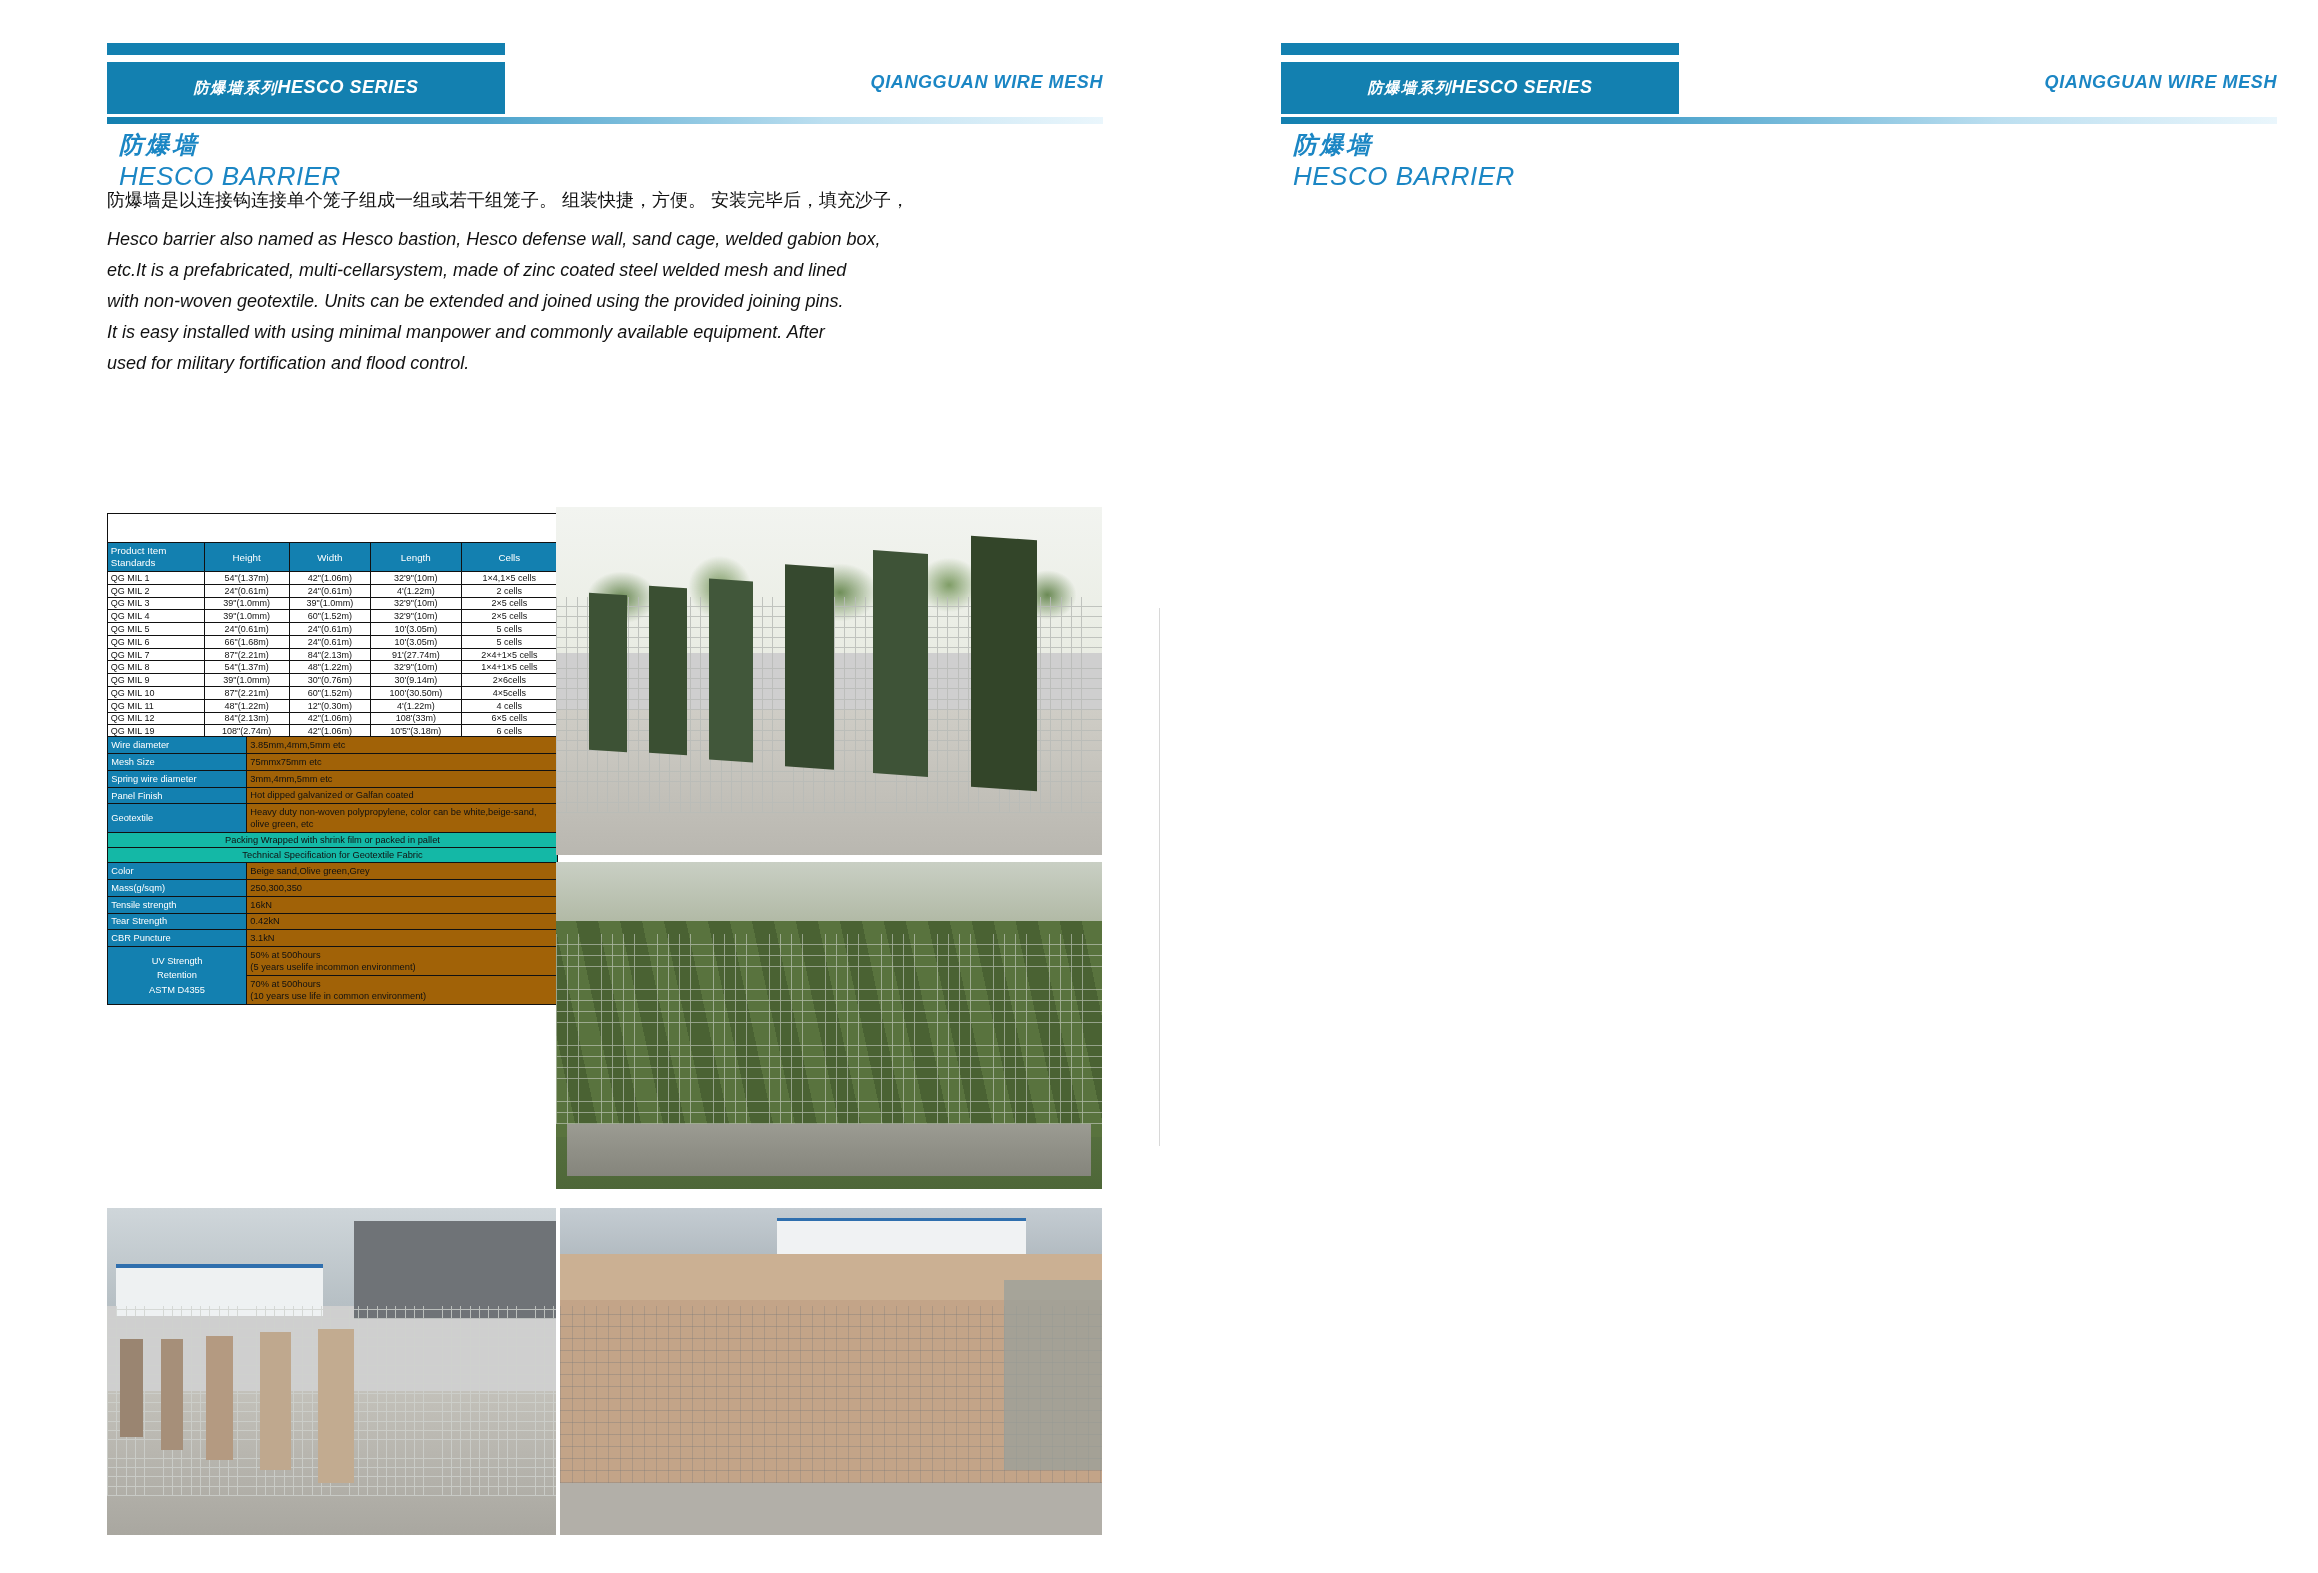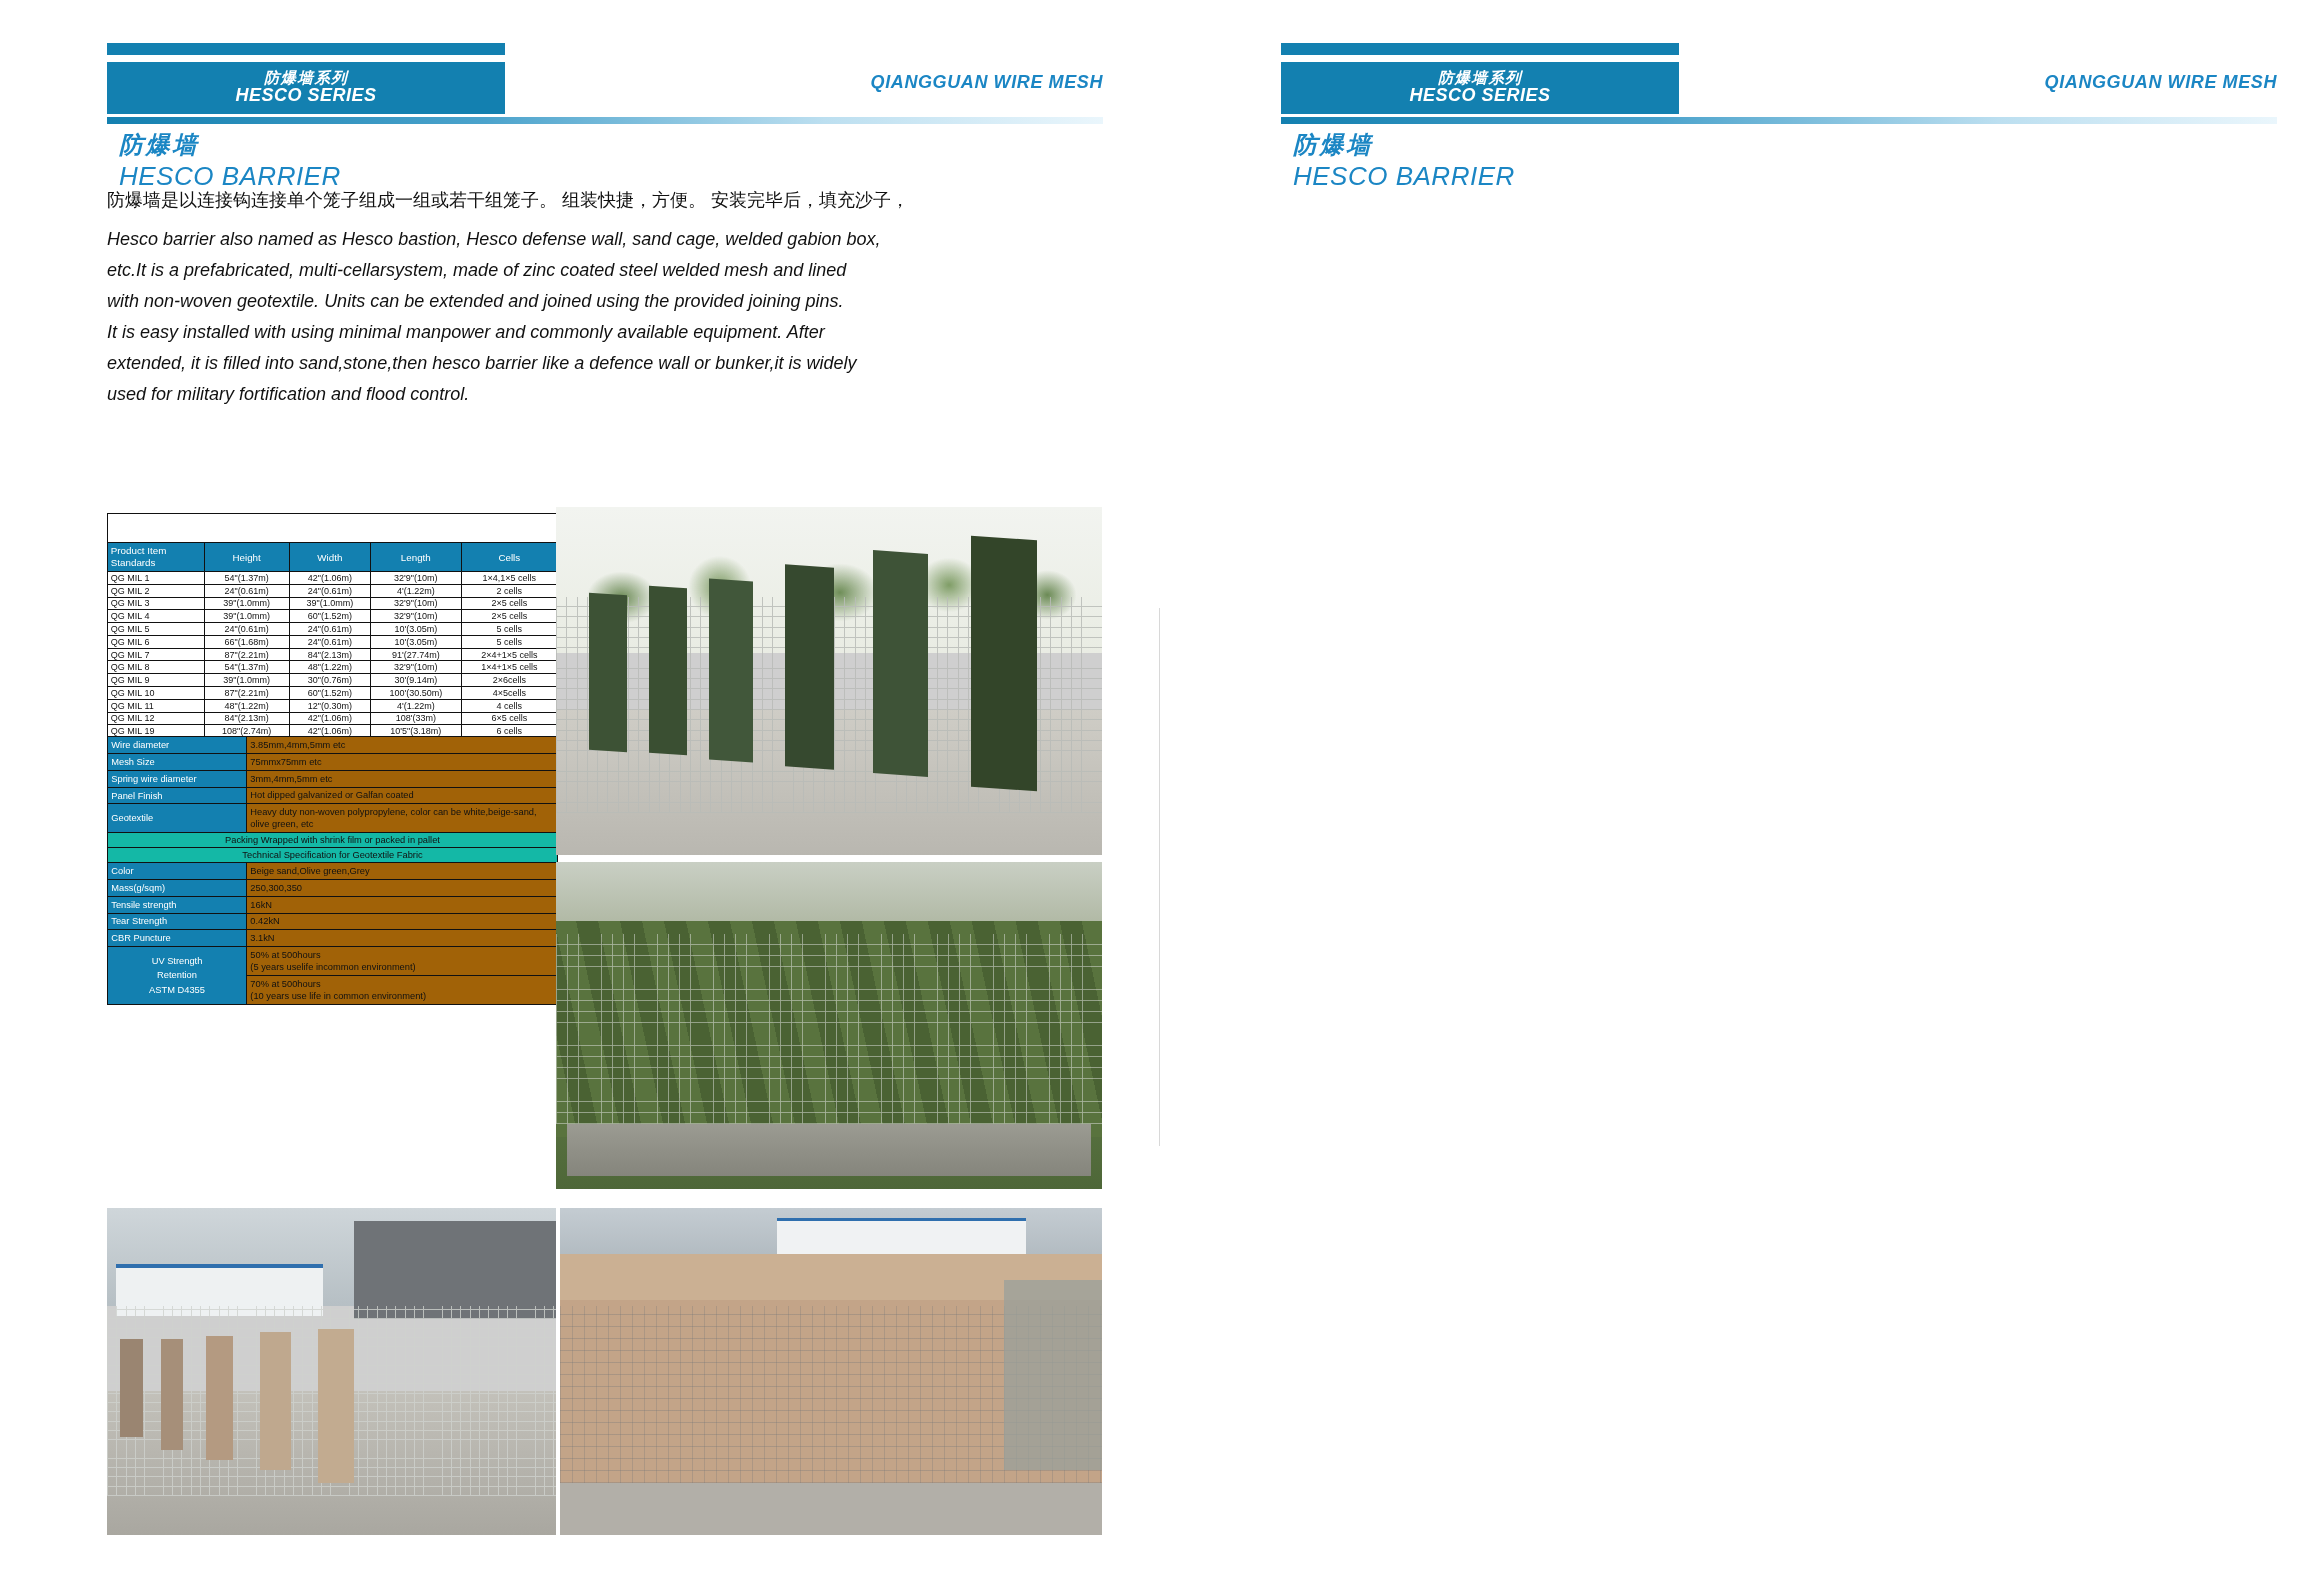--- a/index.html
+++ b/index.html
@@ -14,21 +14,21 @@
   .page-divider {
     position: absolute; left: 1159px; top: 608px;
     width: 0.9px; height: 538px; background: #d8d8d8;
   }
 
   
   .hdr { position: absolute; left: 107px; top: 43px; width: 996px; height: 89px; }
   .hdr-topbar { position: absolute; left: 0; top: 0; width: 398px; height: 12px; background: #1380B0; }
   .hdr-box {
     position: absolute; left: 0; top: 18.7px; width: 398px; height: 52px;
-    background: #1380B0; display: flex; flex-direction: column;
+    background: #1380B0; display: flex; flex-direction: row;
     align-items: center; justify-content: center;
   }
   .hdr-cn {
     color: #ffffff; font-size: 15.4px; font-weight: bold; font-style: italic;
     letter-spacing: 1.4px; line-height: 1.12;
   }
   .hdr-en {
     color: #ffffff; font-size: 18px; font-weight: bold; font-style: italic;
     letter-spacing: 0.5px; line-height: 1.1;
   }
@@ -103,21 +103,20 @@
       <span class="title-cn">防爆墙</span>
       <span class="title-en">HESCO BARRIER</span>
     </div>
 
     <div class="body-text">
       <div class="para-cn">防爆墙是以连接钩连接单个笼子组成一组或若干组笼子。 组装快捷，方便。 安装完毕后，填充沙子，</div>
       <div class="para-en">Hesco barrier also named as Hesco bastion, Hesco defense wall, sand cage, welded gabion box,</div>
       <div class="para-en">etc.It is a prefabricated, multi-cellarsystem, made of zinc coated steel welded mesh and lined</div>
       <div class="para-en">with non-woven geotextile. Units can be extended and joined using the provided joining pins.</div>
       <div class="para-en">It is easy installed with using minimal manpower and commonly available equipment. After</div>
-      <div class="para-en">extended, it is filled into sand,stone,then hesco barrier like a defence wall or bunker,it is widely</div>
       <div class="para-en">used for military fortification and flood control.</div>
     </div>
 
     <table class="tbl1">
       <thead>
         <tr>
             <th class="caption" colspan="5">Diameter:4mm.5mm.hole:3×3" Geotextile:300g 400g--green beige</th>
           </tr>
         <tr>
           <th class="lbl">

